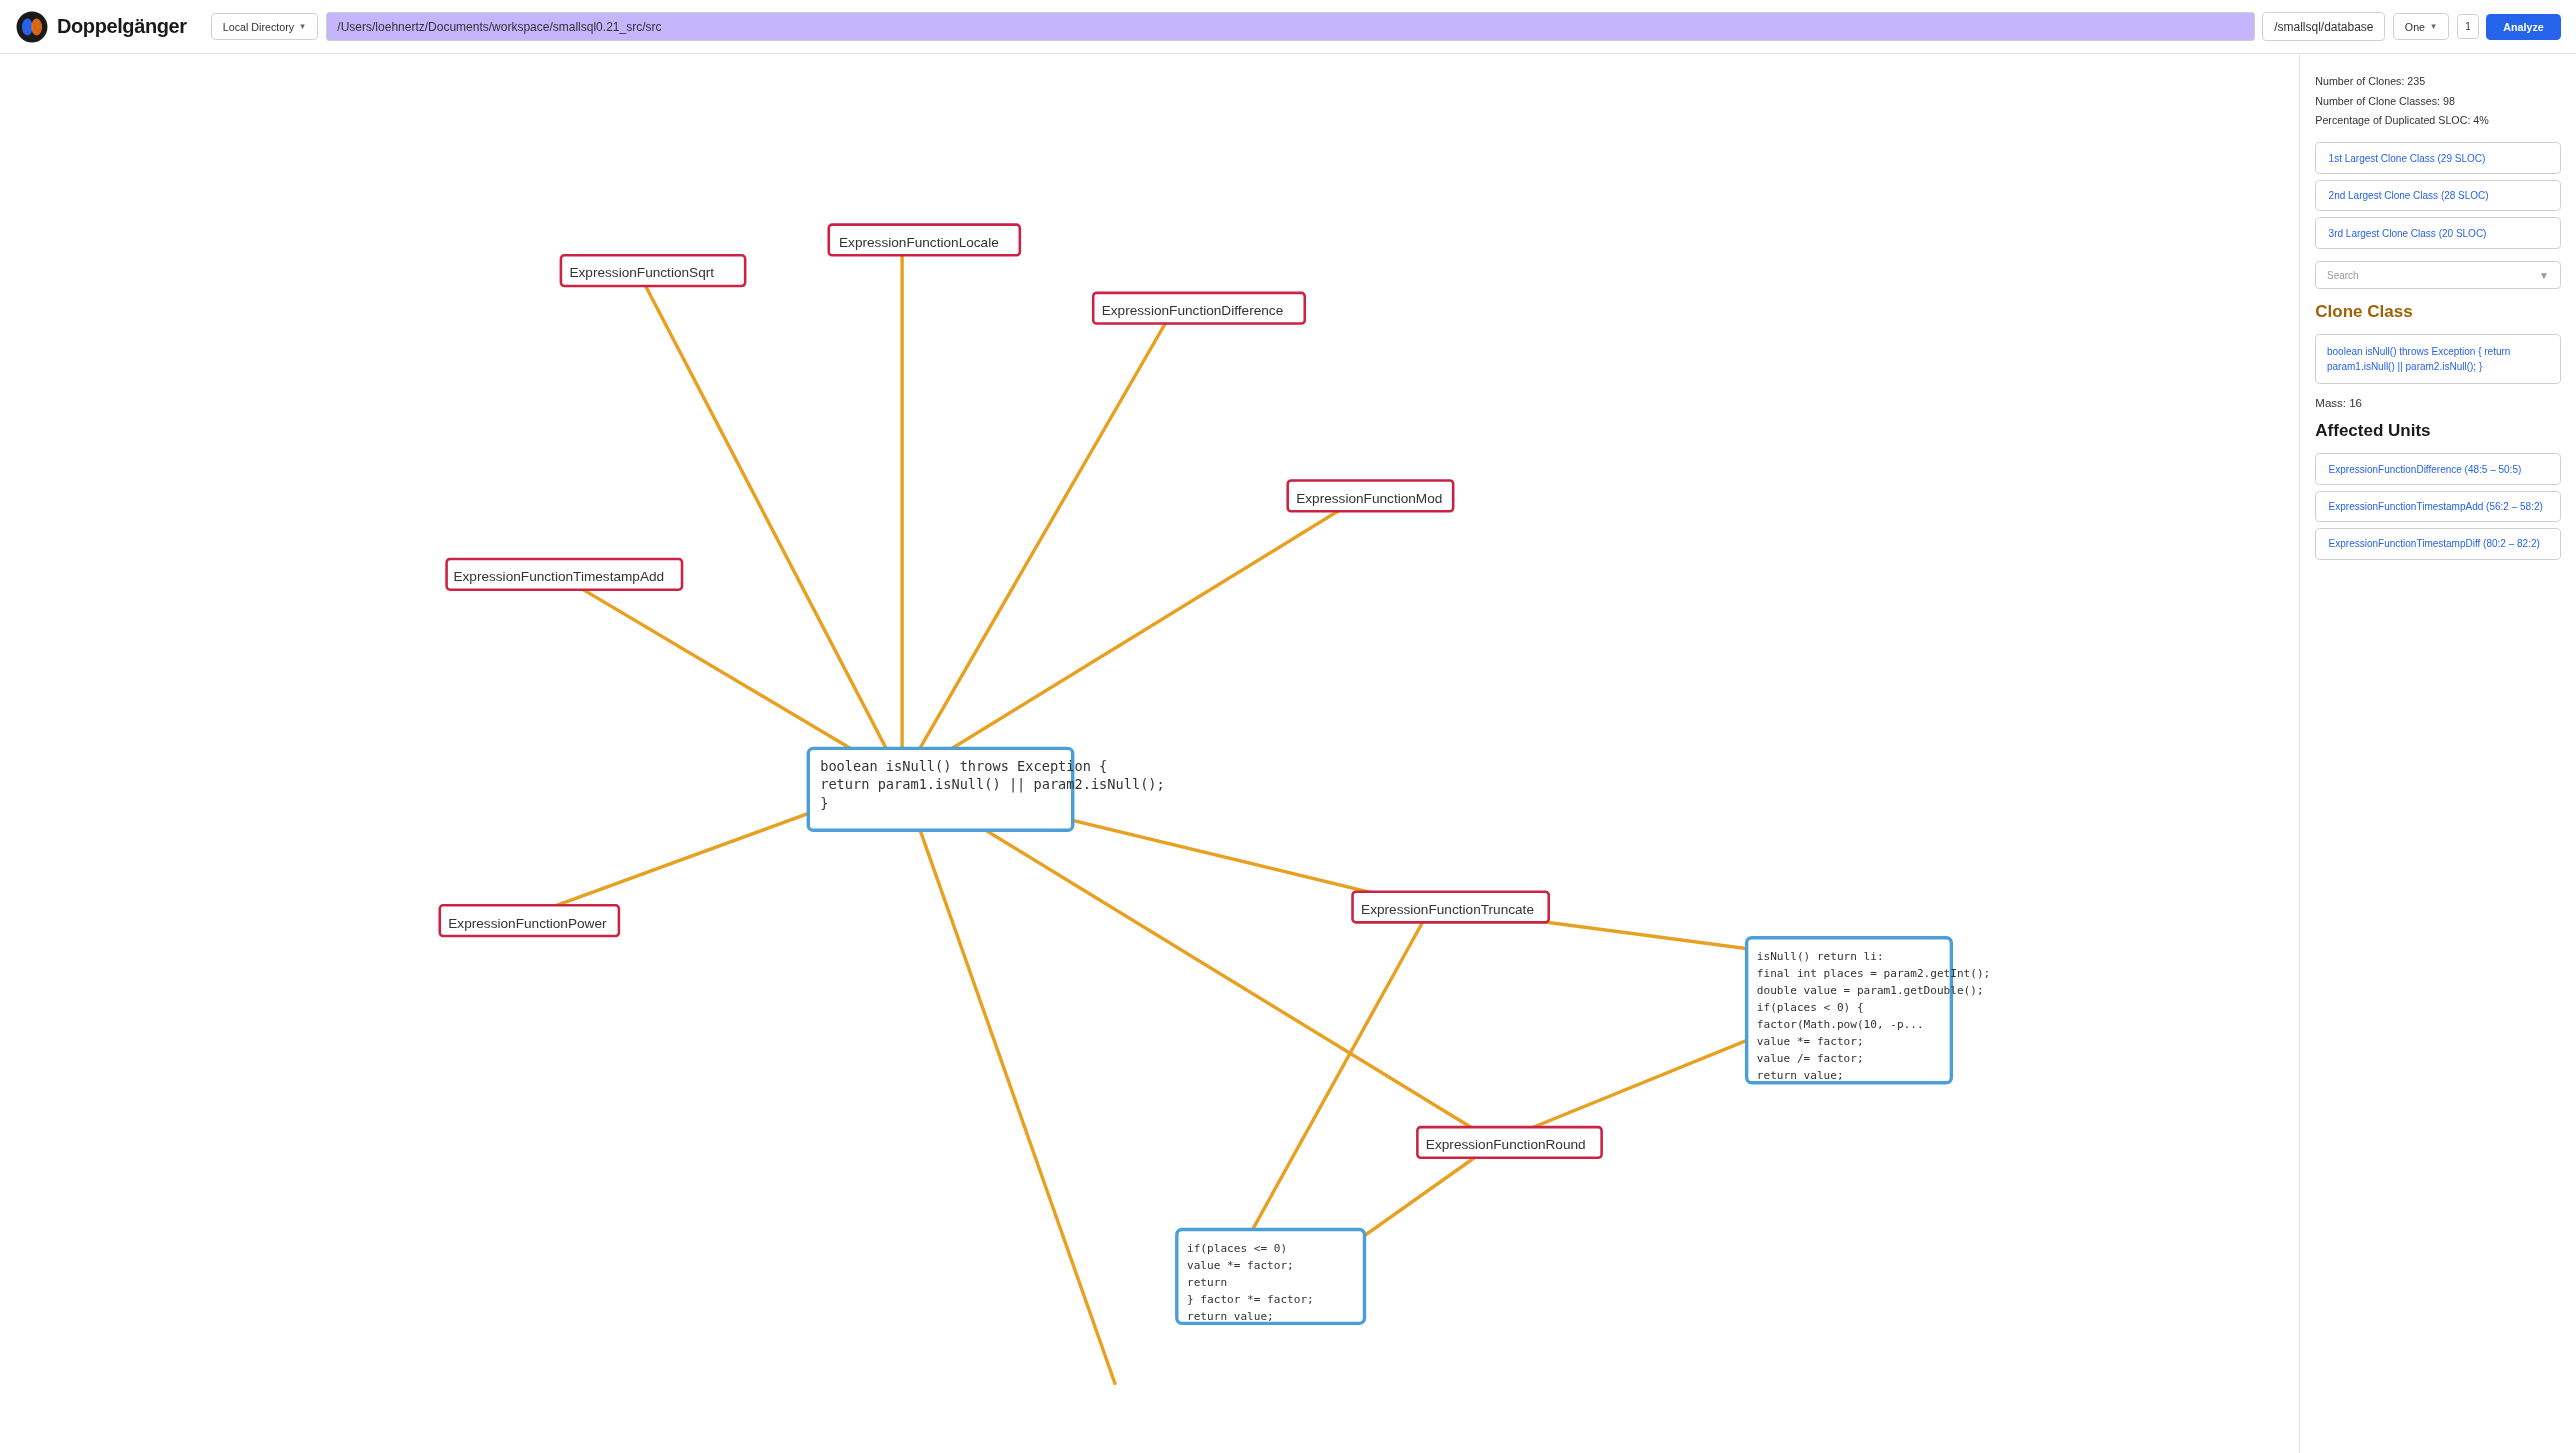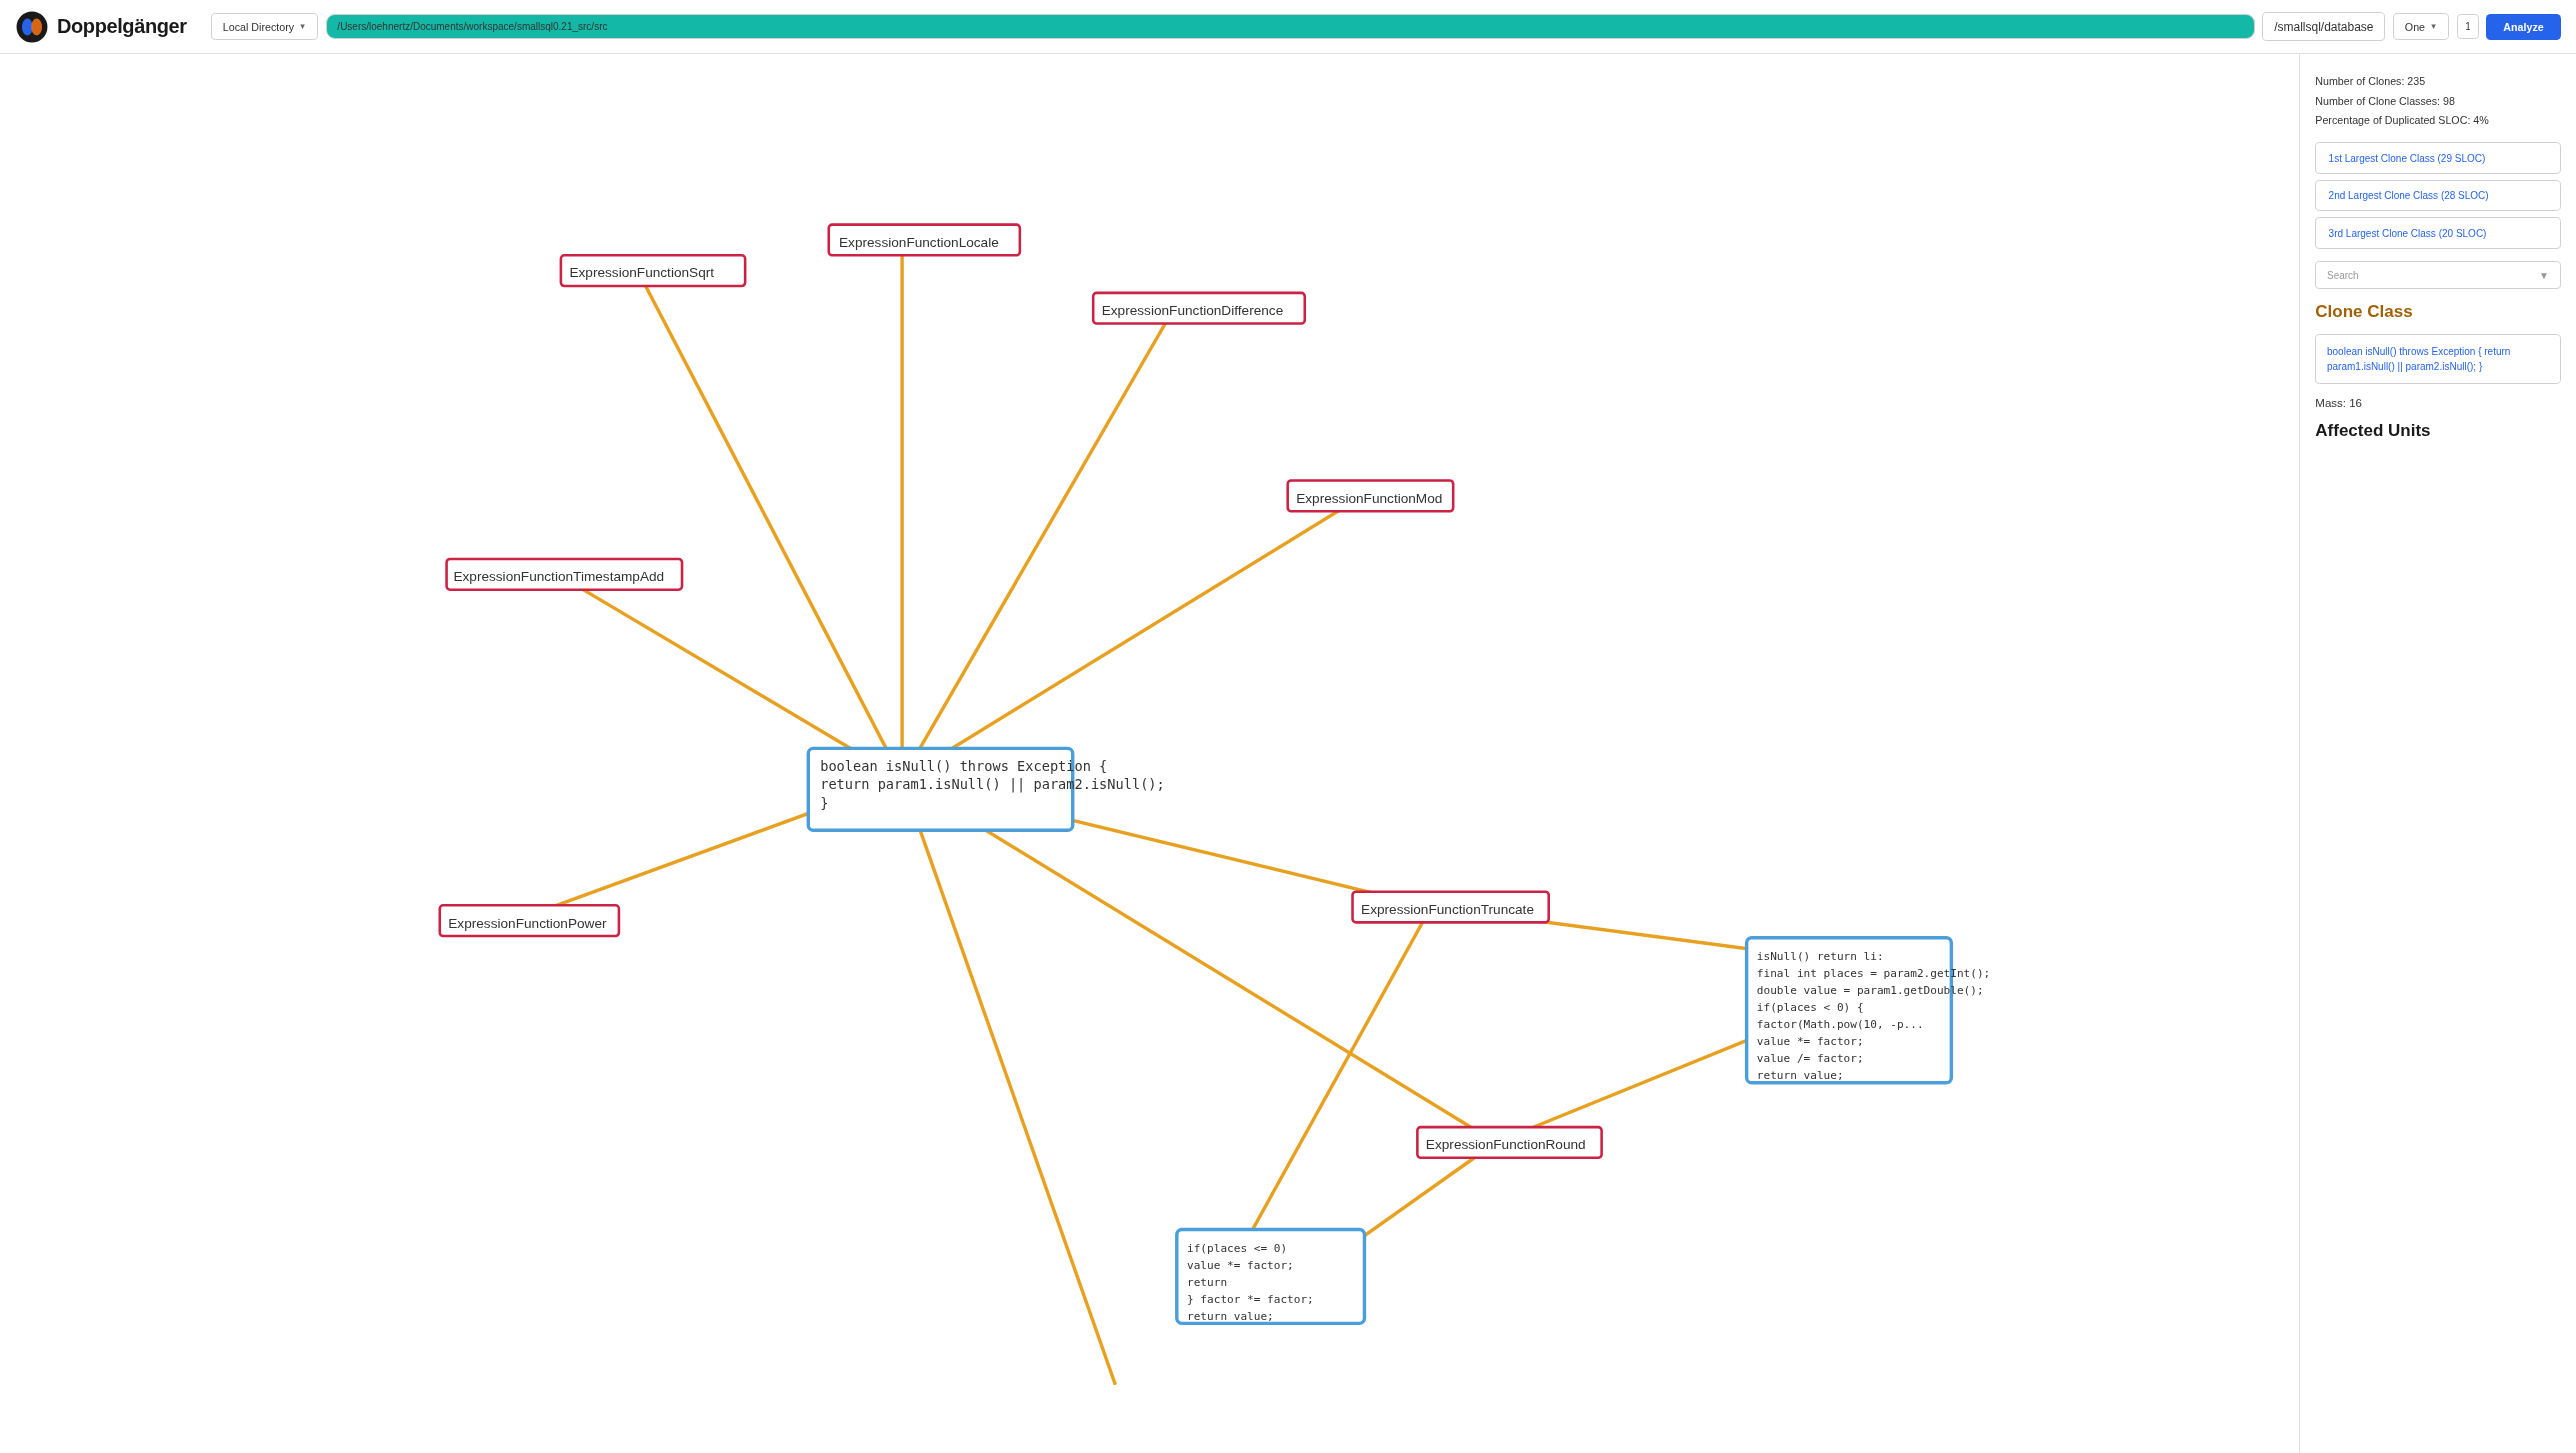--- a/index.html
+++ b/index.html
@@ -48,24 +48,24 @@
       cursor: pointer;
       font-size: 10.7px;
       color: #333;
       white-space: nowrap;
     }
     .dropdown-btn .arrow { font-size: 7.7px; color: #666; }
     .path-input {
       flex: 1;
       padding: 6.1px 10.7px;
       border: 0.8px solid #d0d0d0;
-      border-radius: 9px;
-      font-size: 10px;
-      color: #333;
-      background: #14b8a6;
+      border-radius: 3px;
+      font-size: 12px;
+      color: #333;
+      background: #c4b5fd;
       min-width: 0;
     }
     .db-input {
       padding: 6.1px 10.7px;
       border: 0.8px solid #d0d0d0;
       border-radius: 4.6px;
       font-size: 12px;
       color: #333;
       background: #fff;
       width: 123px;
@@ -339,16 +339,21 @@
     <div class="search-dropdown">
       <span>Search</span>
       <span>▼</span>
     </div>
 
     <div class="section-title">Clone Class</div>
     <div class="clone-code-box">boolean isNull() throws Exception { return param1.isNull() || param2.isNull(); }</div>
     <div class="mass-label">Mass: 16</div>
 
     <div class="affected-title">Affected Units</div>
+    <div class="affected-units">
+      <button class="affected-unit-btn">ExpressionFunctionDifference (48:5 – 50:5)</button>
+      <button class="affected-unit-btn">ExpressionFunctionTimestampAdd (56:2 – 58:2)</button>
+      <button class="affected-unit-btn">ExpressionFunctionTimestampDiff (80:2 – 82:2)</button>
+    </div>
 
   </div>
 </div>
 
 
 </body></html>

